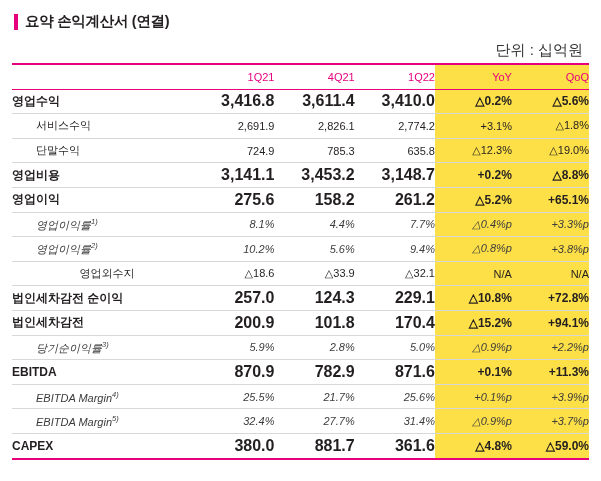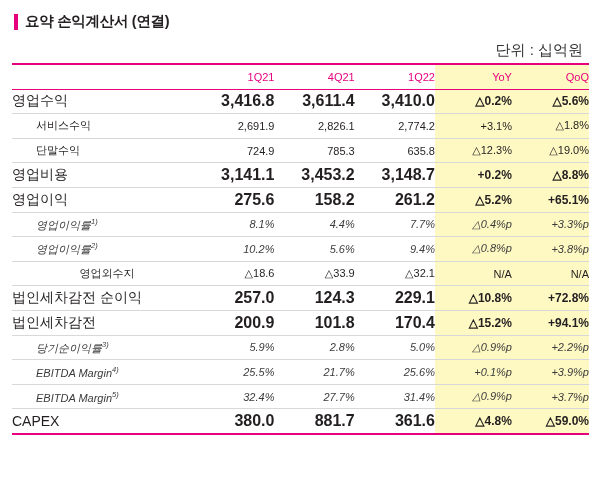--- a/index.html
+++ b/index.html
@@ -87,21 +87,21 @@
     text-align: left;
     padding-left: 8px;
     white-space: nowrap;
   }
   td.num, td.pct {
     text-align: right;
     padding-right: 9px;
     white-space: nowrap;
   }
   
-  tr.main td.label { font-weight: normal; font-size: 14px; }
+  tr.main td.label { font-weight: bold; font-size: 12px; }
   tr.main td.num   { font-weight: bold; font-size: 16px; }
   tr.main td.pct   { font-weight: bold; font-size: 12px; }
 
   
   tr.sub td.label { padding-left: 24px; font-size: 11px; font-weight: normal; }
   tr.sub td.num, tr.sub td.pct { font-weight: normal; font-size: 11px; }
 
   
   tr.italic td.label { padding-left: 24px; font-style: italic; color: #3b3b3b; }
   tr.italic td.num, tr.italic td.pct { font-style: italic; color: #3b3b3b; }
@@ -109,21 +109,21 @@
   tr.plain td.label { font-size: 11px; font-weight: normal; padding-left: 8px; text-align: center; }
   tr.plain td.num, tr.plain td.pct { font-weight: normal; }
 
   sup {
     font-size: 7.5px;
     font-style: italic;
     vertical-align: super;
     font-weight: normal;
   }
   .shade-right {
-    background: #fef9c3;
+    background: #fde047;
   }
 </style>
 </head>
 <body>
 
 <div class="page">
 
   <div class="title-row">
     <div class="title-bar"></div>
     <div class="title-text">요약 손익계산서 (연결)</div>
@@ -234,20 +234,28 @@
           <td class="pct shade-right">+94.1%</td>
         </tr>
         <tr class="italic">
           <td class="label">당기순이익률<sup>3)</sup></td>
           <td class="num">5.9%</td>
           <td class="num">2.8%</td>
           <td class="num">5.0%</td>
           <td class="pct shade-right">△0.9%p</td>
           <td class="pct shade-right">+2.2%p</td>
         </tr>
+        <tr class="main">
+          <td class="label">EBITDA</td>
+          <td class="num">870.9</td>
+          <td class="num">782.9</td>
+          <td class="num">871.6</td>
+          <td class="pct shade-right">+0.1%</td>
+          <td class="pct shade-right">+11.3%</td>
+        </tr>
         <tr class="italic">
           <td class="label">EBITDA Margin<sup>4)</sup></td>
           <td class="num">25.5%</td>
           <td class="num">21.7%</td>
           <td class="num">25.6%</td>
           <td class="pct shade-right">+0.1%p</td>
           <td class="pct shade-right">+3.9%p</td>
         </tr>
         <tr class="italic">
           <td class="label">EBITDA Margin<sup>5)</sup></td>

